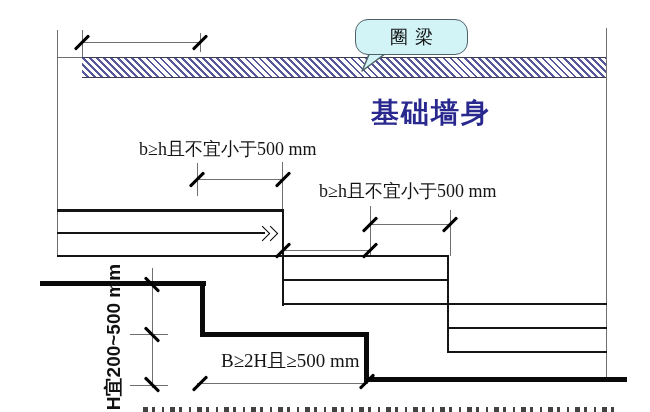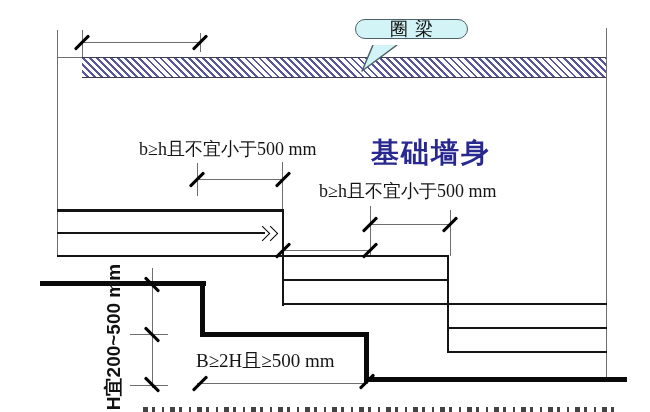--- a/index.html
+++ b/index.html
@@ -9,28 +9,28 @@
   .gray{background:#6f6f6f;}
   .thick{background:#0a0a0a;}
   .tick{position:absolute;width:20px;height:3px;background:#000;border-radius:1px;}
   .tkf{transform:rotate(-45deg);} 
   .tkb{transform:rotate(45deg);}  
   .txt{position:absolute;color:#141414;white-space:nowrap;line-height:1.05;}
   .hatch{position:absolute;left:82px;top:57px;width:525px;height:21px;
          border-top:1.2px solid #3c3c55;border-bottom:1.2px solid #3c3c55;
          background:repeating-linear-gradient(45deg,#ffffff 0 3px,var(--hatch,#57579c) 3px 5px);
          box-sizing:border-box;}
-  .bubble{position:absolute;left:355px;top:19px;width:113px;height:20px;
+  .bubble{position:absolute;left:355px;top:19px;width:113px;height:36px;
           background:var(--callout-fill,#d2f4f7);border:1.5px solid #4f6168;border-radius:13px;
           display:flex;align-items:center;justify-content:center;
           font-size:18px;letter-spacing:7px;padding-left:7px;box-sizing:border-box;color:#111;}
   .chev{position:absolute;width:10px;height:10px;border-right:1.6px solid #000;
         border-bottom:1.6px solid #000;transform:rotate(-45deg);}
   .wall-label{position:absolute;left:371px;top:94px;font-size:28px;font-weight:bold;
-              letter-spacing:2px;color:var(--wall-label,#28288f);margin-top:40px;}
+              letter-spacing:2px;color:var(--wall-label,#28288f);}
   .vtext{position:absolute;left:37px;top:326px;width:150px;height:22px;
          transform:rotate(-90deg);transform-origin:50% 50%;text-align:center;
          font-family:"Liberation Sans",sans-serif;font-weight:bold;font-size:19px;color:#111;
          white-space:nowrap;}
   .cutoff{position:absolute;left:143px;top:407px;width:478px;height:5px;opacity:.85;
           background:repeating-linear-gradient(90deg,#222 0 5px,transparent 5px 9px,
                      #222 9px 12px,transparent 12px 19px,#222 19px 21px,transparent 21px 27px);}
   .tailsvg{position:absolute;left:356px;top:45px;}
 </style>
 </head>
@@ -97,17 +97,17 @@
   <div class="tick tkb" style="left:142px;top:283px;"></div>
   <div class="tick tkb" style="left:142px;top:333px;"></div>
   <div class="tick tkb" style="left:142px;top:383px;"></div>
 
   <div class="chev" style="left:265px;top:228px;"></div>
   <div class="chev" style="left:257px;top:228px;"></div>
 
   <div class="wall-label">基础墙身</div>
   <div class="txt" style="left:139px;top:140px;font-size:18px;">b≥h且不宜小于500 mm</div>
   <div class="txt" style="left:319px;top:182px;font-size:18px;">b≥h且不宜小于500 mm</div>
-  <div class="txt" style="left:196px;top:351px;font-size:19px;text-align:right;">B≥2H且≥500 mm</div>
+  <div class="txt" style="left:221px;top:351px;font-size:19px;text-align:right;">B≥2H且≥500 mm</div>
   <div class="vtext">H宜200~500 mm</div>
 
   <div class="cutoff"></div>
 </div>
 
 </body></html>

